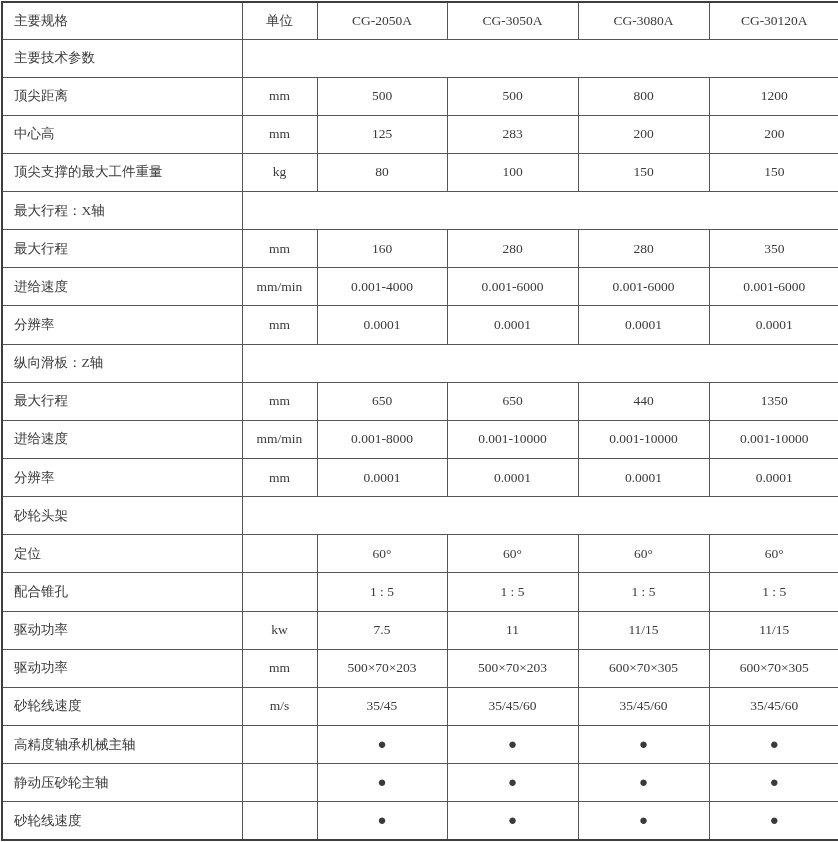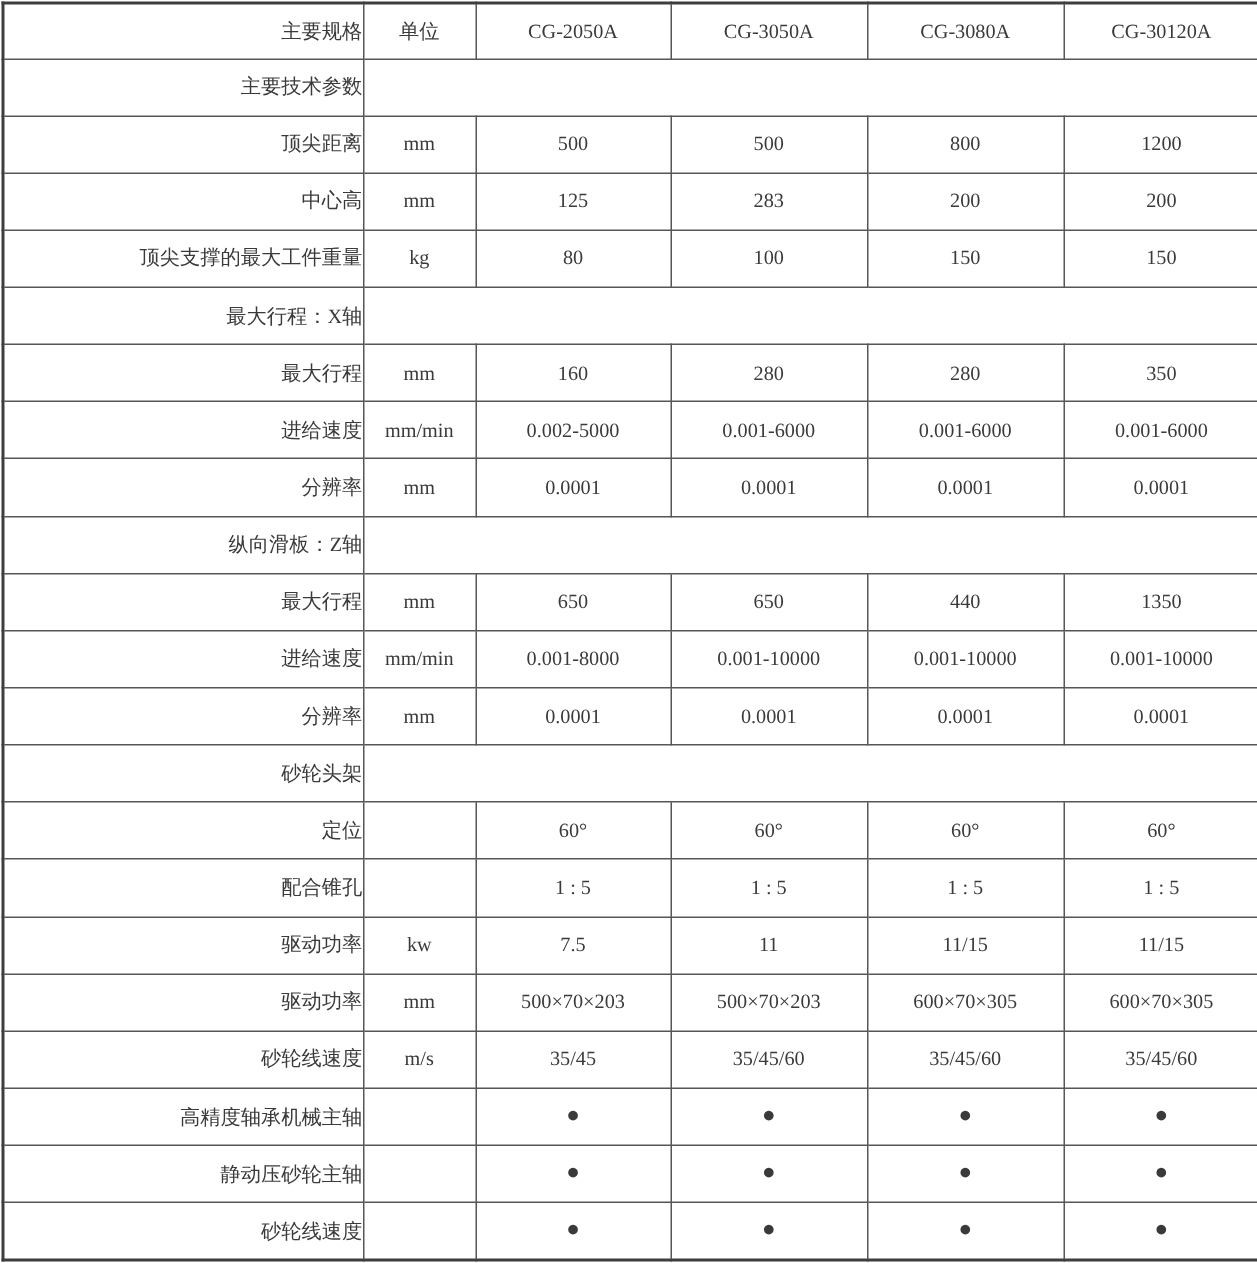--- a/index.html
+++ b/index.html
@@ -27,21 +27,21 @@
     height: 37px;
     font-size: 13.5px;
     color: #3a3a3a;
     white-space: nowrap;
     overflow: hidden;
     padding: 0;
     box-sizing: border-box;
     background: #ffffff;
   }
   table.spec td.label {
-    text-align: right;
+    text-align: left;
     padding-left: 11px;
   }
   table.spec td.center {
     text-align: center;
   }
   table.spec td.bullet {
     font-size: 15px;
     letter-spacing: 0;
   }
 </style>
@@ -105,21 +105,21 @@
           <td class="label">最大行程</td>
           <td class="center">mm</td>
           <td class="center">160</td>
           <td class="center">280</td>
           <td class="center">280</td>
           <td class="center">350</td>
         </tr>
         <tr>
           <td class="label">进给速度</td>
           <td class="center">mm/min</td>
-          <td class="center">0.002-5000</td>
+          <td class="center">0.001-4000</td>
           <td class="center">0.001-6000</td>
           <td class="center">0.001-6000</td>
           <td class="center">0.001-6000</td>
         </tr>
         <tr>
           <td class="label">分辨率</td>
           <td class="center">mm</td>
           <td class="center">0.0001</td>
           <td class="center">0.0001</td>
           <td class="center">0.0001</td>

